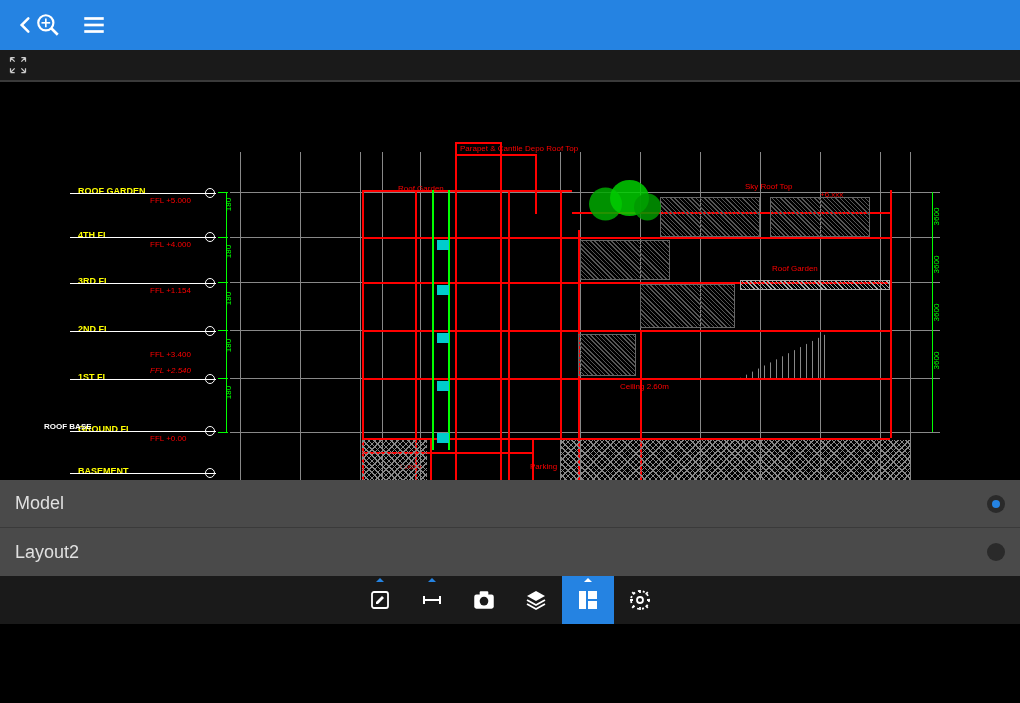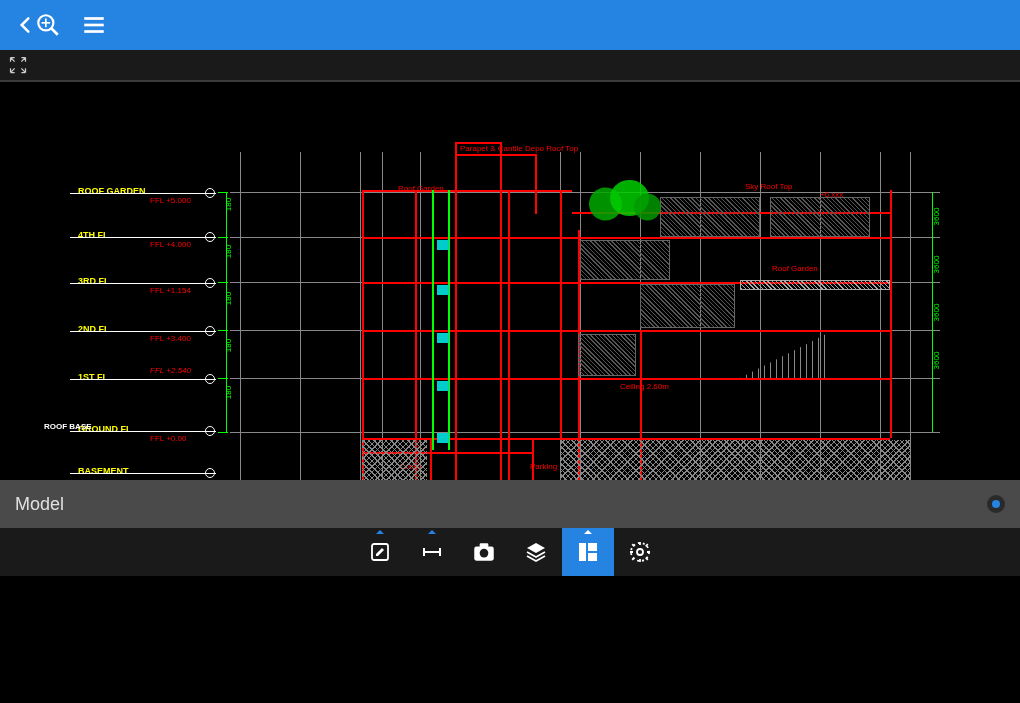--- a/index.html
+++ b/index.html
@@ -169,21 +169,21 @@
     <div style="position: absolute; left: 70px; top: 111px; width: 140px; height: 1px; background: rgb(255, 255, 255);"></div>
     <div class="level-label" style="left: 78px; top: 148px;">4TH FL</div>
     <div class="ffl" style="left: 150px; top: 158px;">FFL +4.000</div>
     <div class="circle-marker" style="left: 205px; top: 150px;"></div>
     <div style="position: absolute; left: 70px; top: 155px; width: 140px; height: 1px; background: rgb(255, 255, 255);"></div>
     <div class="level-label" style="left: 78px; top: 194px;">3RD FL</div>
     <div class="ffl" style="left: 150px; top: 204px;">FFL +1.154</div>
     <div class="circle-marker" style="left: 205px; top: 196px;"></div>
     <div style="position: absolute; left: 70px; top: 201px; width: 140px; height: 1px; background: rgb(255, 255, 255);"></div>
     <div class="level-label" style="left: 78px; top: 242px;">2ND FL</div>
-    <div class="ffl" style="left: 150px; top: 252px;">FFL +3.400</div>
+    <div class="ffl" style="left: 150px; top: 268px;">FFL +3.400</div>
     <div class="circle-marker" style="left: 205px; top: 244px;"></div>
     <div style="position: absolute; left: 70px; top: 249px; width: 140px; height: 1px; background: rgb(255, 255, 255);"></div>
     <div class="level-label" style="left: 78px; top: 290px;">1ST FL</div>
     <div class="ffl" style="left: 150px; top: 284px; font-style: italic;">FFL +2.540</div>
     <div class="circle-marker" style="left: 205px; top: 292px;"></div>
     <div style="position: absolute; left: 70px; top: 297px; width: 140px; height: 1px; background: rgb(255, 255, 255);"></div>
     <div class="level-label" style="left: 78px; top: 342px;">GROUND FL</div>
     <div class="ffl" style="left: 150px; top: 352px;">FFL +0.00</div>
     <div class="circle-marker" style="left: 205px; top: 344px;"></div>
     <div style="position: absolute; left: 70px; top: 349px; width: 140px; height: 1px; background: rgb(255, 255, 255);"></div>
@@ -259,20 +259,24 @@
         <ellipse cx="28" cy="14" rx="13" ry="12" fill="#0c0" opacity="0.85"></ellipse>
         <ellipse cx="40" cy="20" rx="9" ry="9" fill="#090" opacity="0.85"></ellipse>
       </svg></div>
   </div>
 
 <div class="layout-list" id="layout-list">
     <div class="layout-item">
       <span>Model</span>
       <div class="radio selected"></div>
     </div>
+    <div class="layout-item">
+      <span>Layout2</span>
+      <div class="radio"></div>
+    </div>
   </div>
 
 <div class="toolbar">
   <div class="tool">
     <div class="marker"></div>
     <svg viewBox="0 0 24 24" width="24" height="24">
         <rect x="4" y="4" width="16" height="16" rx="2" stroke="white" stroke-width="1.8" fill="none"></rect>
         <path d="M14 8 L16 10 L10 16 L8 16 L8 14 Z" fill="white"></path>
       </svg>
   </div>

